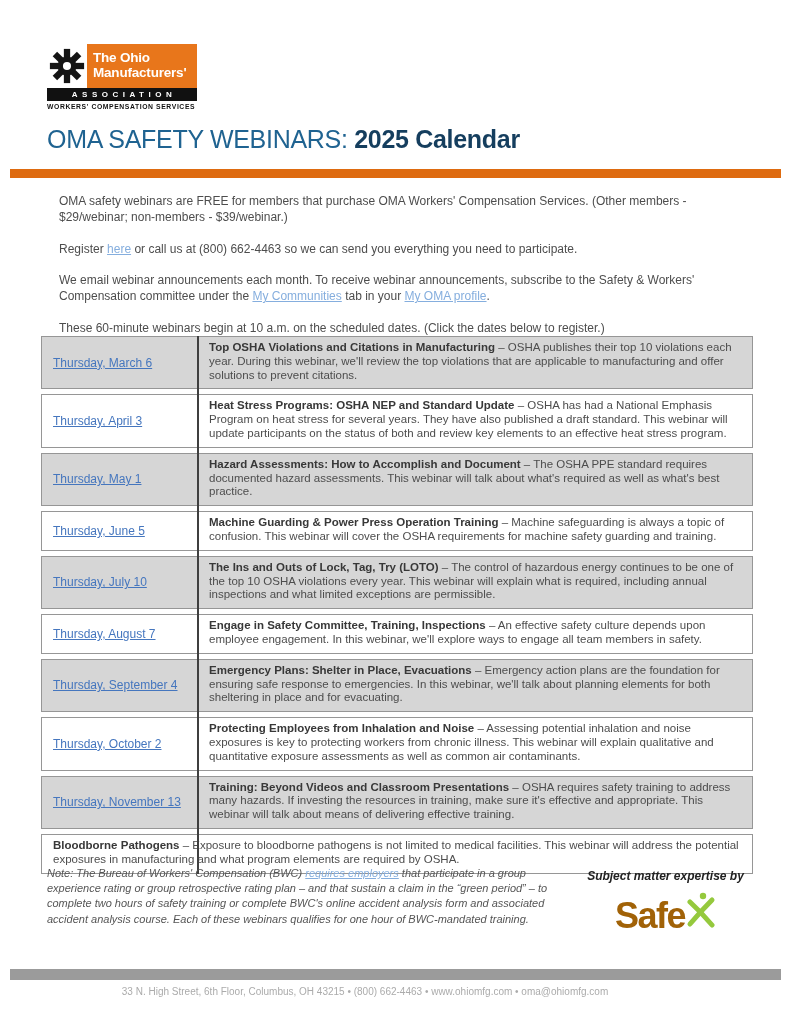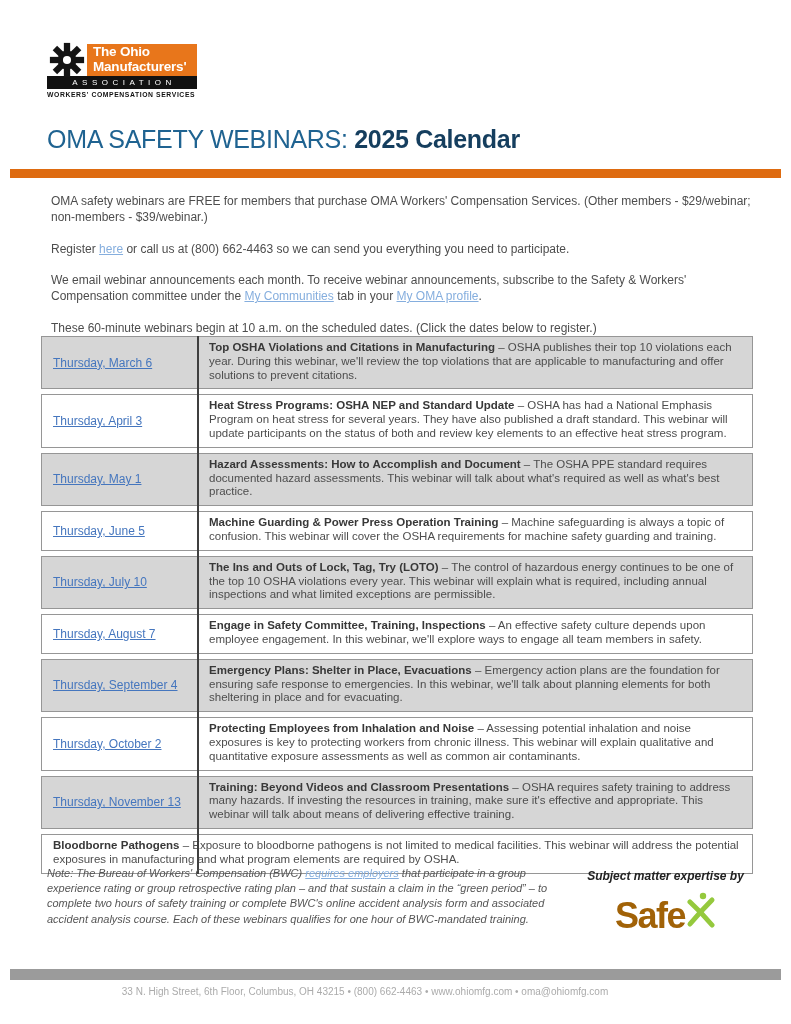--- a/index.html
+++ b/index.html
@@ -5,38 +5,38 @@
   * { margin:0; padding:0; box-sizing:border-box; }
   html,body { background:#ffffff; }
   body {
     width:791px; height:1024px; position:relative;
     font-family:"Liberation Sans", sans-serif; color:#4d4d4d;
     overflow:hidden;
   }
 
   
   .logo { position:absolute; top:44px; left:47px; width:150px; }
-  .logo-top { display:flex; height:32px; }
+  .logo-top { display:flex; height:44px; }
   .gear-cell { width:40px; background:#fff; display:flex; align-items:center; justify-content:center; }
   .org-cell { flex:1; background:#e8761b; color:#fff; font-weight:bold;
               font-size:13.5px; line-height:1.08; display:flex; flex-direction:column;
               justify-content:center; padding-left:6px; letter-spacing:-0.2px; }
-  .assoc-bar { background:#111; color:#fff; font-weight:normal; font-size:8px;
+  .assoc-bar { background:#111; color:#fff; font-weight:bold; font-size:8px;
                letter-spacing:4.5px; text-align:center; padding:2px 0 2px 4px; }
   .svc-line { color:#111; font-weight:bold; font-size:6.8px; letter-spacing:0.6px;
               text-align:left; padding-top:2px; white-space:nowrap; }
 
   
   .title { position:absolute; top:125px; left:47px; font-size:25px; color:#1f6391; letter-spacing:-0.3px; }
   .title b { color:#153e5e; }
   .accent-bar { position:absolute; top:169px; left:10px; width:771px; height:9px; background:#de6b10; }
 
   
   .intro { position:absolute; top:193px; left:47px; width:708px; font-size:12px; line-height:1.36; }
-  .intro p { margin:0 0 15px 4px; }
+  .intro p { margin:0 0 15px 12px; }
   a.inline-link { color:#85aede; text-decoration:underline; cursor:pointer; }
   a.date-link { color:#4576be; text-decoration:underline; cursor:pointer; font-size:12px; }
 
   
   .table-wrap { position:absolute; top:336px; left:41px; width:712px; }
   .trow { display:flex; border:1px solid #969696; margin-bottom:5px; background:#fff; }
   .trow.shaded { background:#d6d6d6; }
   .tdate { flex:0 0 156px; width:156px; display:flex; align-items:center; padding:4px 0 4px 11px; }
   .tdesc { flex:1; padding:4px 9px 6px 11px; font-size:11.5px; line-height:1.2; color:#4d4d4d; }
   .tdesc b { color:#383838; }

